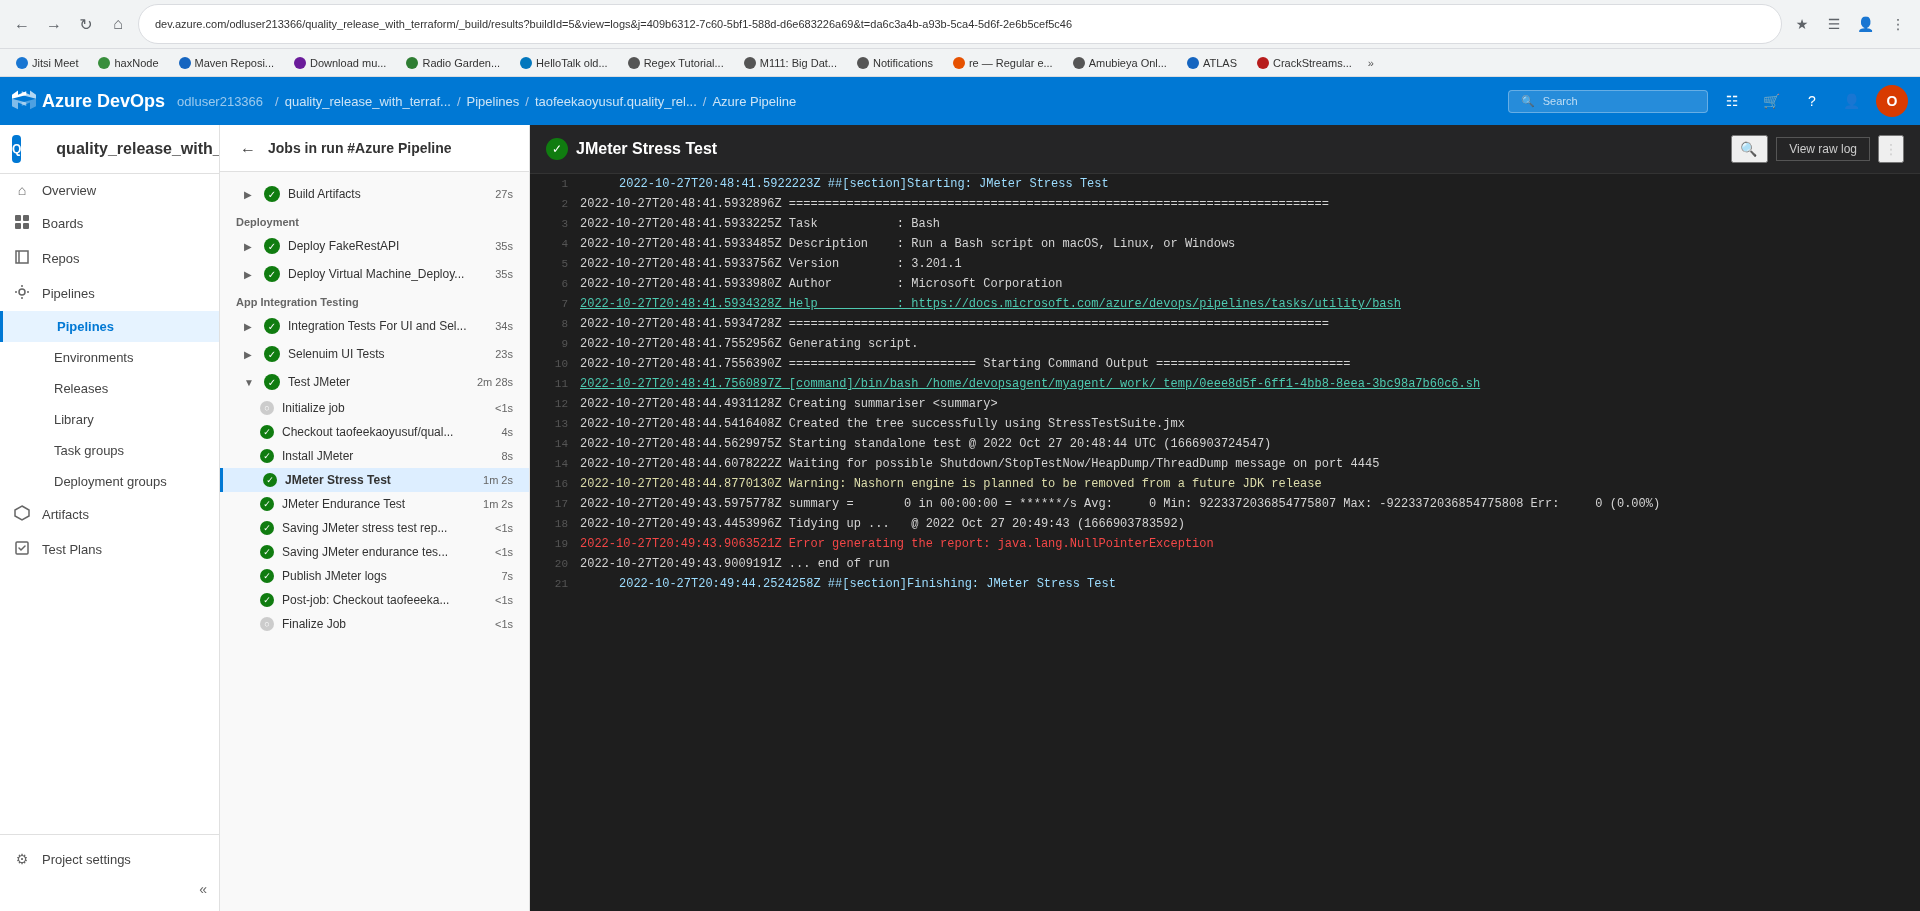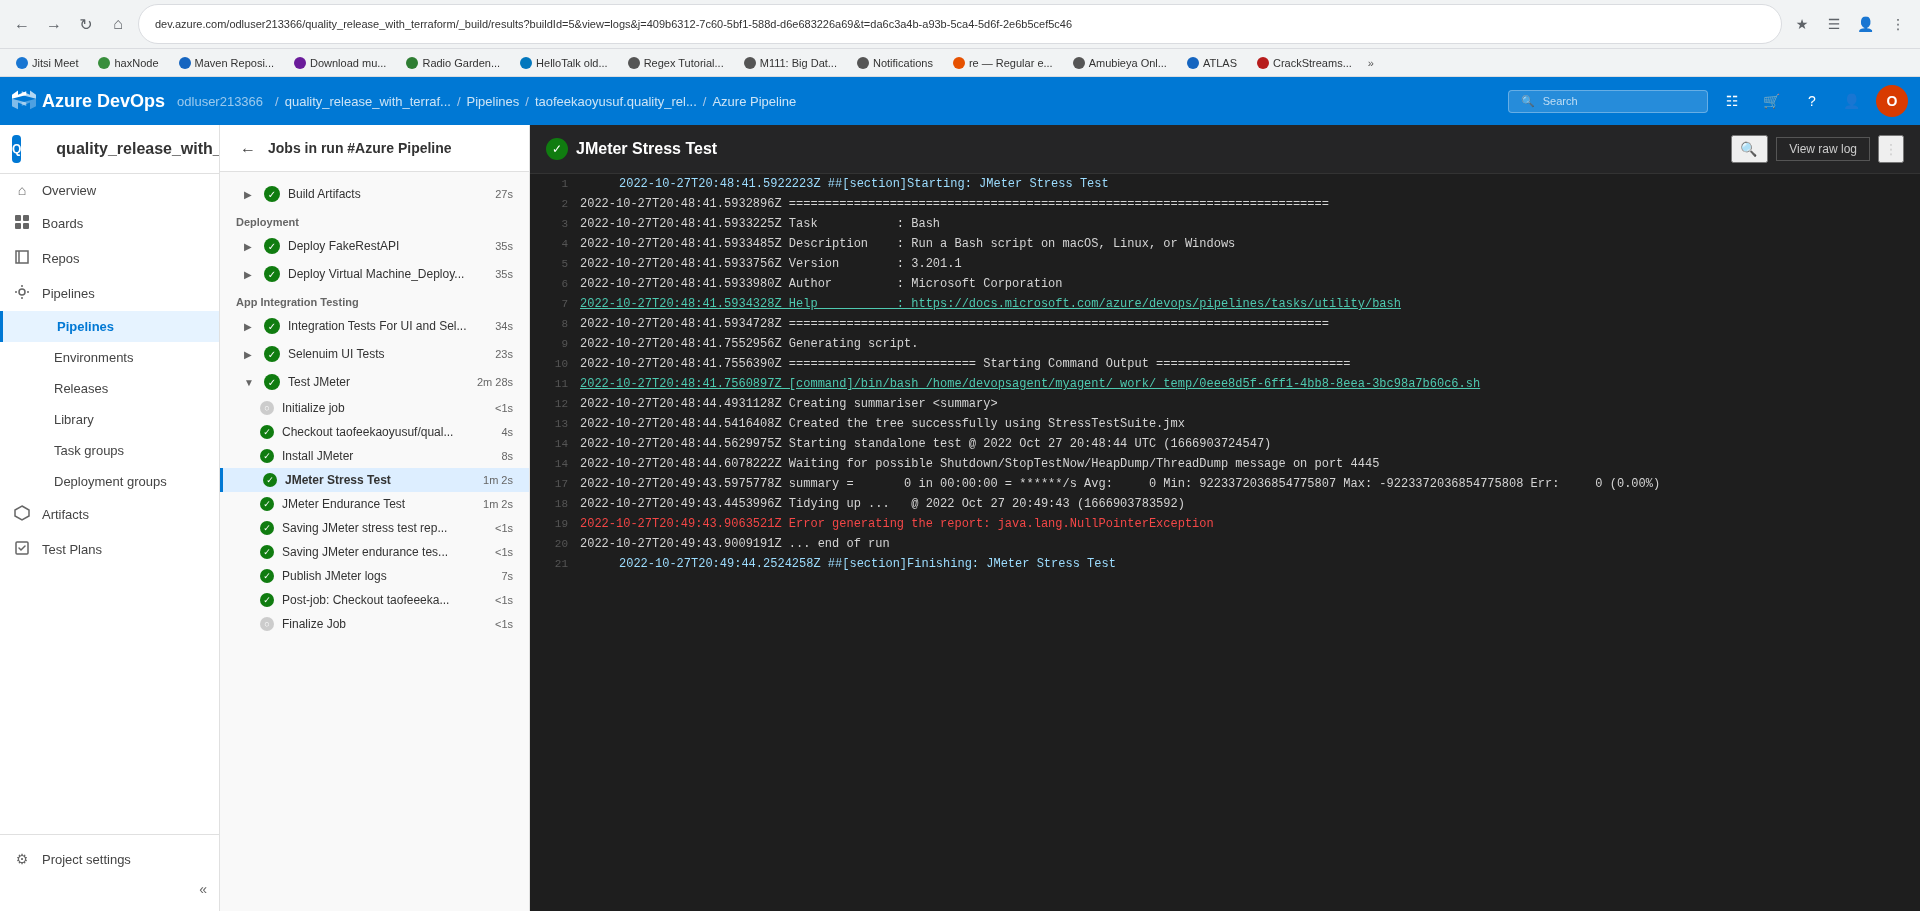--- a/index.html
+++ b/index.html
@@ -586,20 +586,24 @@
         </div>
         <div class="log-line">
           <span class="log-line-num">14</span>
           <span class="log-line-text">2022-10-27T20:48:44.5629975Z Starting standalone test @ 2022 Oct 27 20:48:44 UTC (1666903724547)</span>
         </div>
         <div class="log-line">
           <span class="log-line-num">14</span>
           <span class="log-line-text">2022-10-27T20:48:44.6078222Z Waiting for possible Shutdown/StopTestNow/HeapDump/ThreadDump message on port 4445</span>
         </div>
         <div class="log-line">
+          <span class="log-line-num">16</span>
+          <span class="log-line-text warning">2022-10-27T20:48:44.8770130Z Warning: Nashorn engine is planned to be removed from a future JDK release</span>
+        </div>
+        <div class="log-line">
           <span class="log-line-num">17</span>
           <span class="log-line-text">2022-10-27T20:49:43.5975778Z summary =       0 in 00:00:00 = ******/s Avg:     0 Min: 9223372036854775807 Max: -9223372036854775808 Err:     0 (0.00%)</span>
         </div>
         <div class="log-line">
           <span class="log-line-num">18</span>
           <span class="log-line-text">2022-10-27T20:49:43.4453996Z Tidying up ...   @ 2022 Oct 27 20:49:43 (1666903783592)</span>
         </div>
         <div class="log-line">
           <span class="log-line-num">19</span>
           <span class="log-line-text error">2022-10-27T20:49:43.9063521Z Error generating the report: java.lang.NullPointerException</span>

